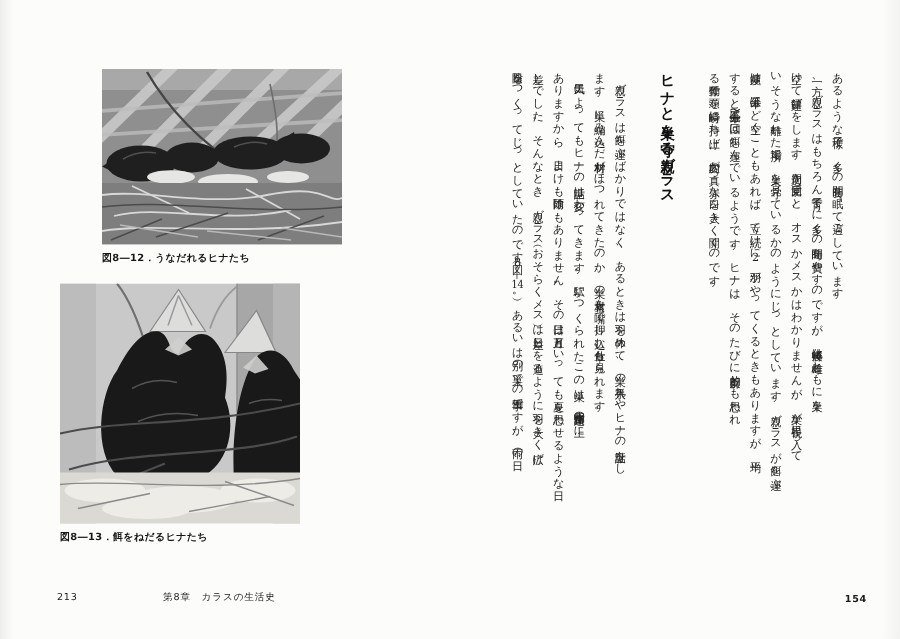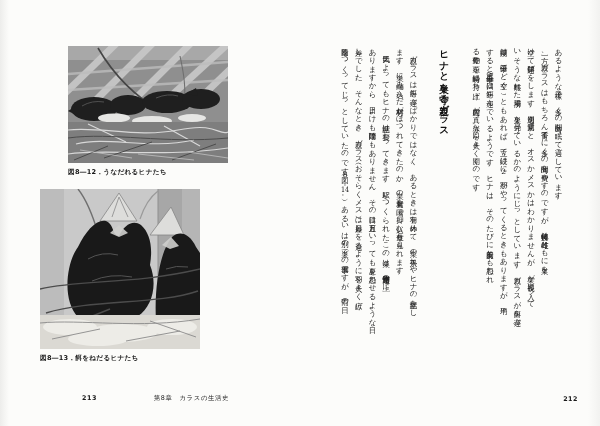--- a/index.html
+++ b/index.html
@@ -24,21 +24,21 @@
     display:block;margin-top:6px;
     font-family:"DejaVu Sans","Liberation Sans",sans-serif;
     font-weight:700;font-size:6.6px;letter-spacing:.3px;color:#161616;
     white-space:nowrap;line-height:1;
   }
   .footer-left{
     position:absolute;left:38px;top:395px;
     font-family:"DejaVu Sans","Liberation Sans",sans-serif;
     font-size:6.4px;line-height:1;white-space:nowrap;color:#1a1a1a;
   }
-  .footer-left .pagenum{font-weight:700;margin-right:9px;letter-spacing:.5px;margin-left:44px;}
+  .footer-left .pagenum{font-weight:400;margin-right:9px;letter-spacing:.5px;}
   .footer-left .chapter{font-weight:500;letter-spacing:.6px;margin-left:48px;}
 
   
   .vtext{
     position:absolute;top:43px;right:35px;height:316px;
     writing-mode:vertical-rl;text-orientation:mixed;
     font-size:7.45px;color:#222;
   }
   .vline{
     line-height:13.7px;
@@ -194,17 +194,17 @@
       <h2 class="vheading">ヒナと巣を守る親ガラス</h2>
       <div class="vline">　親ガラスは餌を運ぶばかりではなく、あるときは羽を休めて、巣の手入れやヒナの世話をし</div>
       <div class="vline">ます。巣に編み込んだ材料がほつれてきたのか、巣の素材を嘴で押し込む仕草も見られます。</div>
       <div class="vline">　天気によってもヒナの世話は変わってきます。駅につくられたこの巣は、作業用通路の上に</div>
       <div class="vline">ありますから、日よけも雨除けもありません。その日は五月といっても夏を思わせるような日</div>
       <div class="vline">差しでした。そんなとき、親ガラス（おそらくメス）は日差しを遮るように羽を大きく広げ、</div>
       <div class="vline">日陰をつくってじっとしていたのです（図<span class="tcy">8</span>―<span class="tcy">14</span>）。あるいは別の巣での事例ですが、雨の日</div>
     </div>
 
     <div class="footer-right">
-      <span>212</span>
+      <span>154</span>
     </div>
   </section>
 
 </div>
 
 </body></html>

